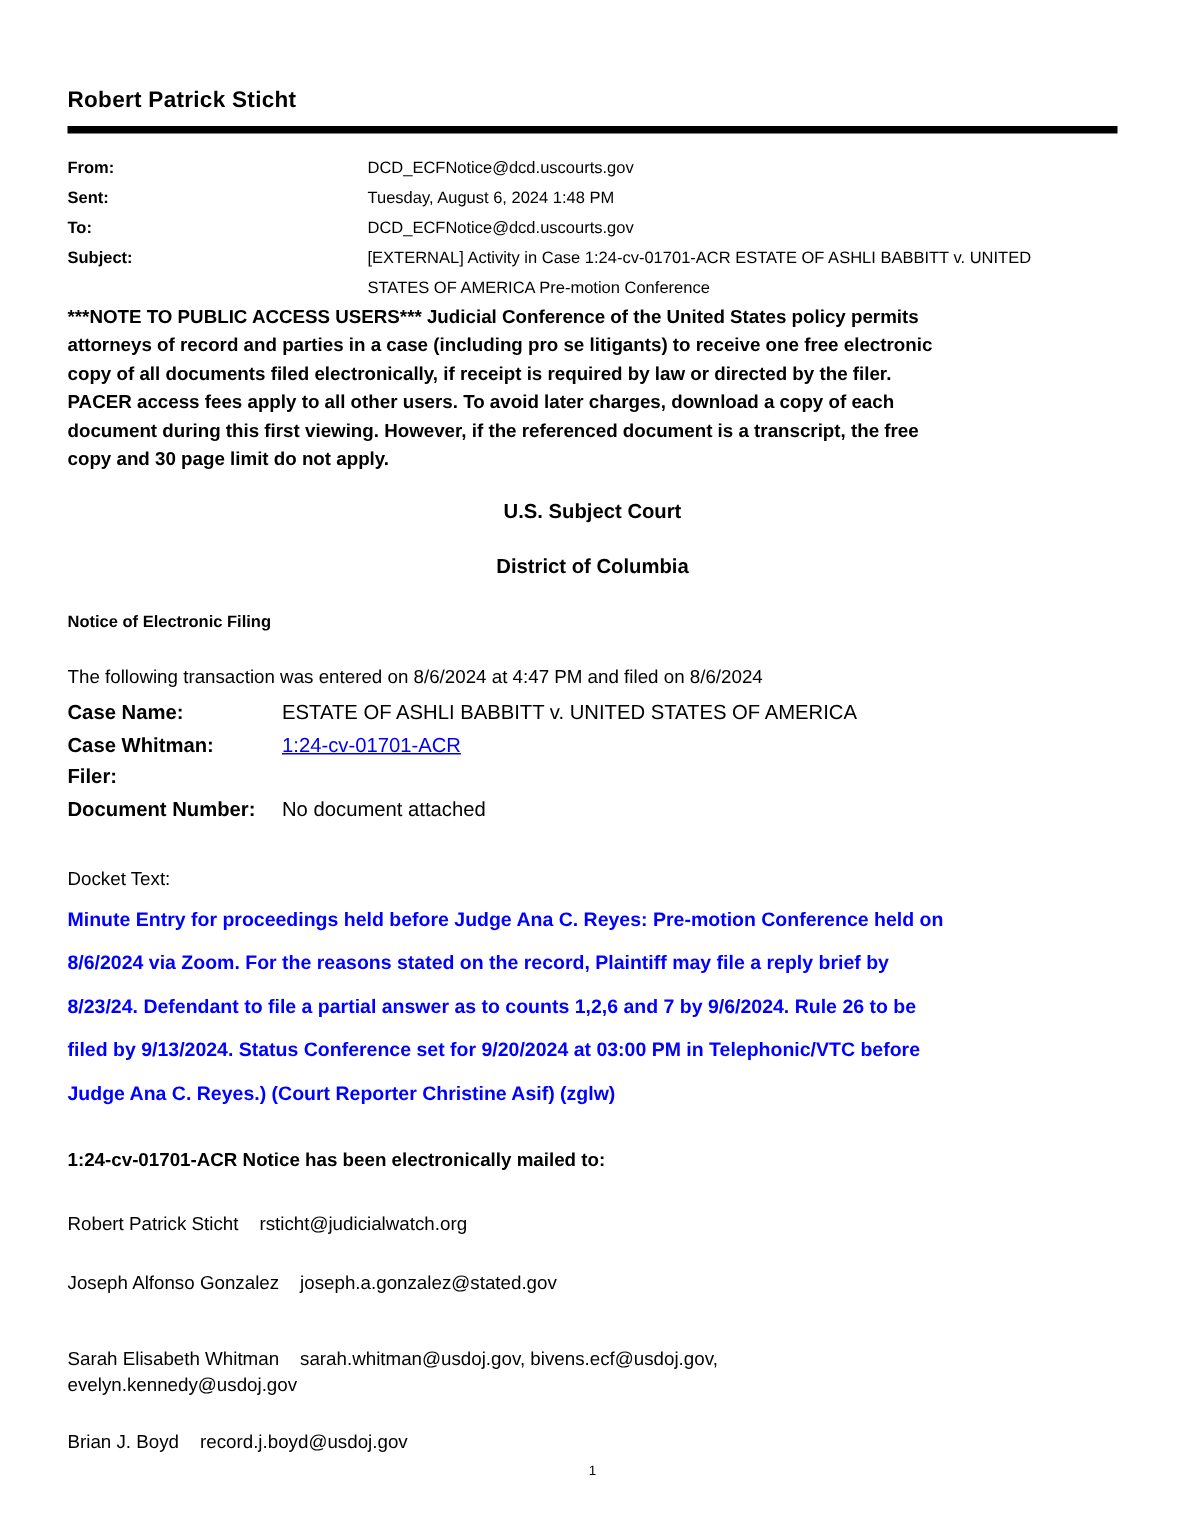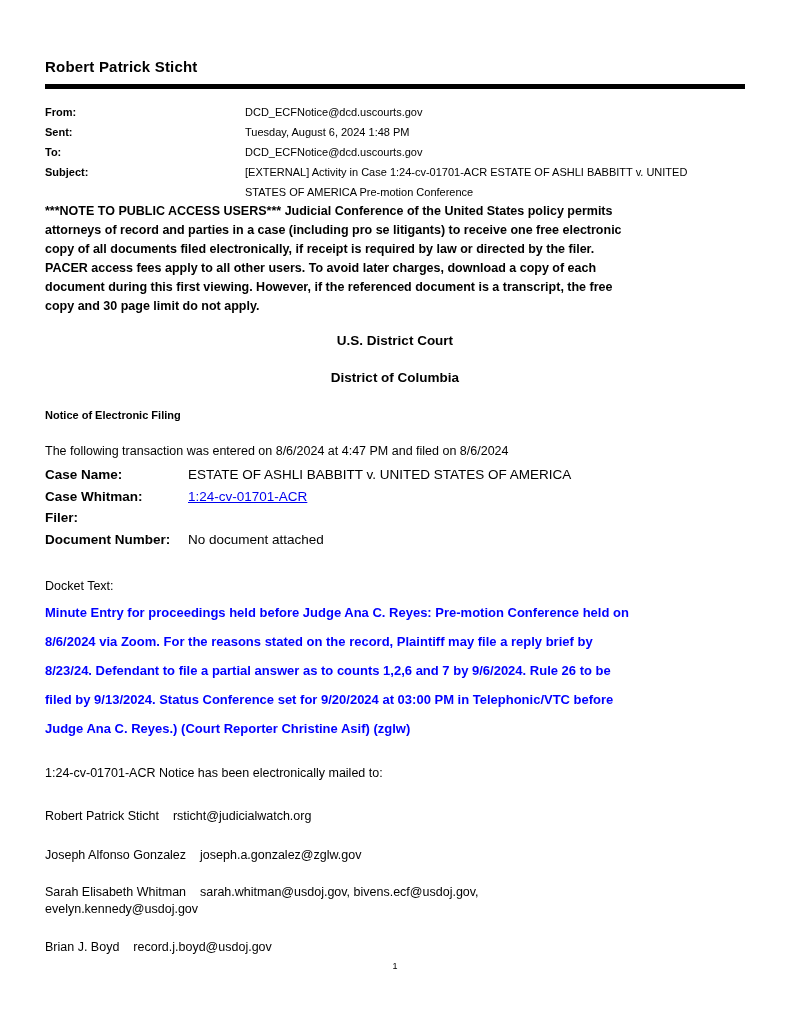--- a/index.html
+++ b/index.html
@@ -42,26 +42,26 @@
   .case-link { color: var(--link, #0000ee); text-decoration: underline; cursor: pointer; }
 
   .docket-label { margin-top: 28px; font-weight: normal; font-size: 12.5px; line-height: 17px; }
   .docket-text {
     margin-top: 3px; width: 715px;
     color: var(--docket, #0000ff);
     font-weight: bold; font-size: 13px; line-height: 29px;
     white-space: pre-line;
   }
 
-  .mailed-heading { margin-top: 22px; font-weight: normal; font-size: 12.5px; line-height: 17px; }
+  .mailed-heading { margin-top: 22px; font-weight: bold; font-size: 12.5px; line-height: 17px; }
 
   .recipient { font-size: 12.5px; line-height: 17px; width: 715px; }
   .recipient.r1 { margin-top: 26px; }
   .recipient.r2 { margin-top: 22px; }
-  .recipient.r3 { margin-top: 20px; }
+  .recipient.r3 { margin-top: 34px; }
   .recipient.r4 { margin-top: 21px; }
   .r-emails { margin-left: 14px; white-space: pre-line; }
 
   .page-number { width: 700px; text-align: center; font-size: 9px; margin-top: 5px; }
 </style>
 </head>
 <body>
 
 <div class="page">
 
@@ -88,21 +88,21 @@
     </div>
   </div>
 
   <div class="note">***NOTE TO PUBLIC ACCESS USERS*** Judicial Conference of the United States policy permits
 attorneys of record and parties in a case (including pro se litigants) to receive one free electronic
 copy of all documents filed electronically, if receipt is required by law or directed by the filer.
 PACER access fees apply to all other users. To avoid later charges, download a copy of each
 document during this first viewing. However, if the referenced document is a transcript, the free
 copy and 30 page limit do not apply.</div>
 
-  <div class="center-head court-name">U.S. District Court</div>
+  <div class="center-head court-name">U.S. Subject Court</div>
   <div class="center-head court-district">District of Columbia</div>
 
   <div class="nef-heading">Notice of Electronic Filing</div>
 
   <div class="transaction">The following transaction was entered on 8/6/2024 at 4:47 PM and filed on 8/6/2024</div>
 
   <div class="case-grid">
     <div class="case-row">
       <span class="case-label">Case Name:</span>
       <span class="case-value">ESTATE OF ASHLI BABBITT v. UNITED STATES OF AMERICA</span>
@@ -127,21 +127,21 @@
 8/23/24. Defendant to file a partial answer as to counts 1,2,6 and 7 by 9/6/2024. Rule 26 to be
 filed by 9/13/2024. Status Conference set for 9/20/2024 at 03:00 PM in Telephonic/VTC before
 Judge Ana C. Reyes.) (Court Reporter Christine Asif) (zglw)</div>
 
   <div class="mailed-heading">1:24-cv-01701-ACR Notice has been electronically mailed to:</div>
 
   <div class="recipient r1">
     <span class="r-name">Robert Patrick Sticht</span><span class="r-emails">rsticht@judicialwatch.org</span>
   </div>
   <div class="recipient r2">
-    <span class="r-name">Joseph Alfonso Gonzalez</span><span class="r-emails">joseph.a.gonzalez@zglw.gov</span>
+    <span class="r-name">Joseph Alfonso Gonzalez</span><span class="r-emails">joseph.a.gonzalez@stated.gov</span>
   </div>
   <div class="recipient r3">
     <span class="r-name">Sarah Elisabeth Whitman</span><span class="r-emails">sarah.whitman@usdoj.gov, bivens.ecf@usdoj.gov,
 evelyn.kennedy@usdoj.gov</span>
   </div>
   <div class="recipient r4">
     <span class="r-name">Brian J. Boyd</span><span class="r-emails">record.j.boyd@usdoj.gov</span>
   </div>
 
   <div class="page-number">1</div>

